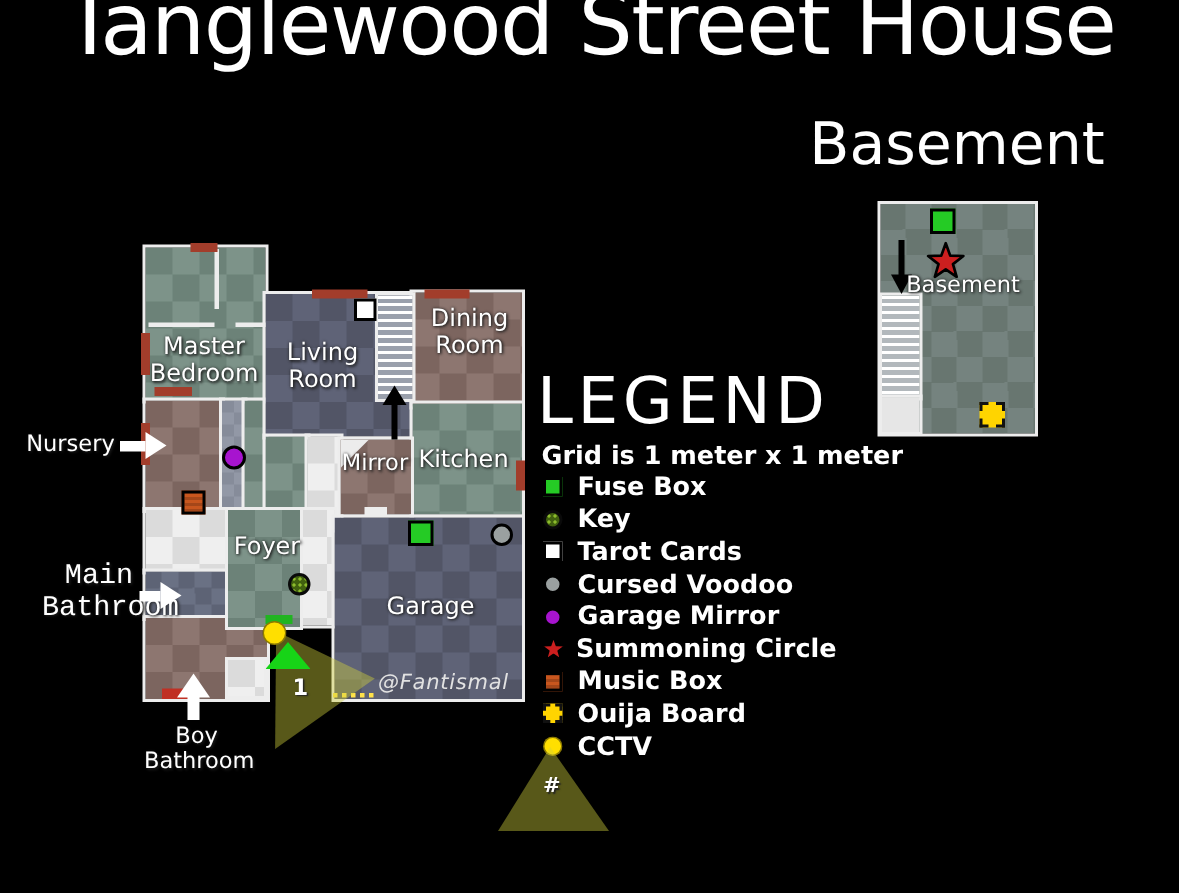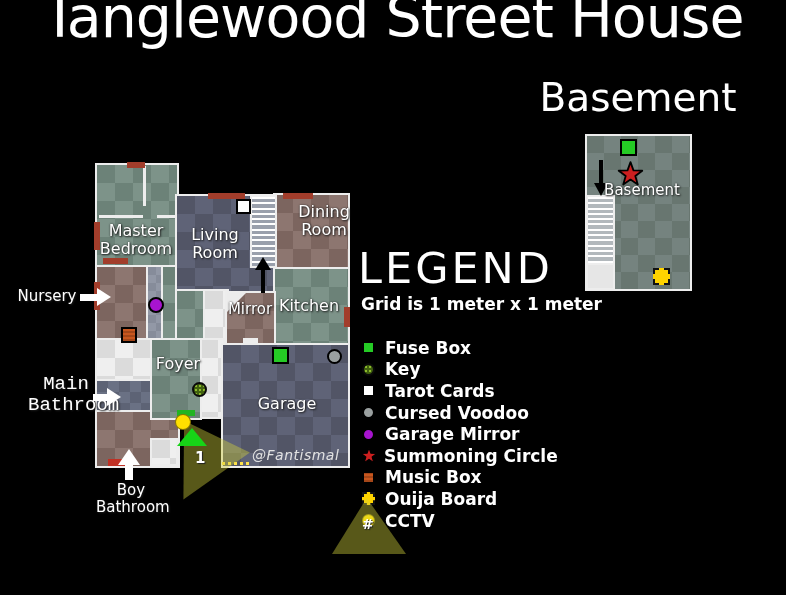--- a/index.html
+++ b/index.html
@@ -57,21 +57,21 @@
   .wshaft{position:absolute;background:#fff;}
   .whead-r{position:absolute;width:0;height:0;border-top:9px solid transparent;border-bottom:9px solid transparent;border-left:14px solid #fff;}
   .whead-u{position:absolute;width:0;height:0;border-left:11px solid transparent;border-right:11px solid transparent;border-bottom:16px solid #fff;}
   .bshaft{position:absolute;background:#000;}
   .bhead-u{position:absolute;width:0;height:0;border-left:8px solid transparent;border-right:8px solid transparent;border-bottom:13px solid #000;}
   .bhead-d{position:absolute;width:0;height:0;border-left:7px solid transparent;border-right:7px solid transparent;border-top:13px solid #000;}
 
   
   .legend-title{position:absolute;left:358px;top:243px;color:#fff;font-size:43px;letter-spacing:3px;}
   .grid-note{position:absolute;left:361px;top:294px;color:#fff;font-size:17px;font-weight:bold;white-space:nowrap;}
-  .legend-list{position:absolute;left:362px;top:314px;margin-top:23px;}
+  .legend-list{position:absolute;left:362px;top:314px;}
   .legend-row{display:flex;align-items:center;height:21.6px;}
   .legend-icon{width:13px;height:13px;margin-right:10px;flex:none;box-sizing:border-box;}
   .legend-star{width:18px;height:18px;margin:0 6px 0 -2px;flex:none;}
   .legend-label{color:#fff;font-size:17px;font-weight:bold;white-space:nowrap;}
 
   .watermark{position:absolute;left:252px;top:447px;color:#e2e2e2;font-size:14px;font-style:italic;letter-spacing:.5px;}
   .garage-door{position:absolute;border-bottom:3px dotted #ffe24a;}
   .front-door{position:absolute;background:#21b421;}
 </style>
 </head>
@@ -132,21 +132,21 @@
 
     <div class="marker sq m-white" style="left:236px;top:199px;width:15px;height:15px;"></div>
     <div class="marker ci m-purple" style="left:148px;top:297px;width:16px;height:16px;"></div>
     <div class="marker sq m-orange" style="left:121px;top:327px;width:16px;height:16px;"></div>
     <div class="marker sq m-green" style="left:272px;top:347px;width:17px;height:17px;"></div>
     <div class="marker ci m-gray" style="left:327px;top:349px;width:15px;height:15px;"></div>
     <div class="marker m-key" style="left:192px;top:382px;width:15px;height:15px;"></div>
 
     <div class="lbl" style="left:136px;top:240px;font-size:16px;width:74px;">Master Bedroom</div>
     <div class="lbl" style="left:215px;top:244px;font-size:16px;width:52px;">Living Room</div>
-    <div class="lbl" style="left:313px;top:221px;font-size:16px;width:54px;margin-left:11px;">Dining Room</div>
+    <div class="lbl" style="left:313px;top:221px;font-size:16px;width:54px;">Dining Room</div>
     <div class="lbl nw" style="left:309px;top:306px;font-size:16px;">Kitchen</div>
     <div class="lbl nw" style="left:250px;top:309px;font-size:15px;">Mirror</div>
     <div class="lbl nw" style="left:178px;top:364px;font-size:16px;">Foyer</div>
     <div class="lbl nw" style="left:287px;top:404px;font-size:16px;">Garage</div>
     <div class="watermark">@Fantismal</div>
 
     <div class="lbl nw" style="left:47px;top:296px;font-size:15px;">Nursery</div>
     <div class="arrow" style="left:80px;top:288px;width:32px;height:18px;">
       <span class="wshaft" style="left:0;top:6px;width:17px;height:7px;"></span>
       <span class="whead-r" style="left:17px;top:0;"></span>

